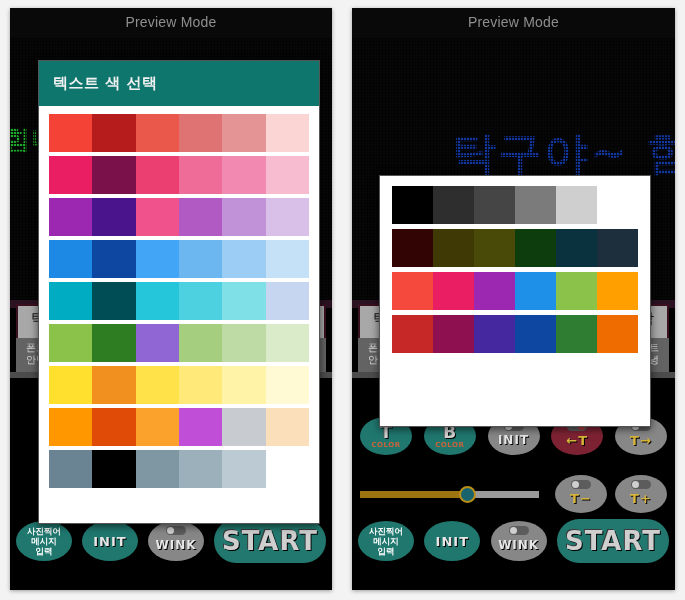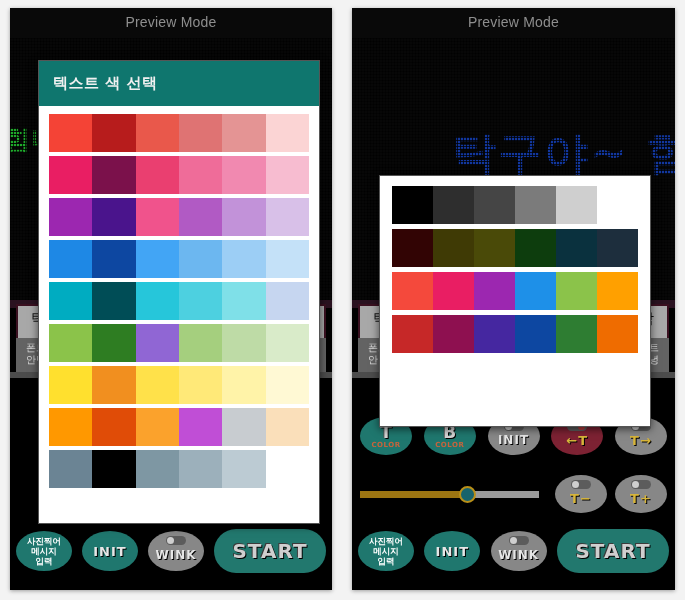--- a/index.html
+++ b/index.html
@@ -35,40 +35,40 @@
   .tab-chip.b{left:6px;top:34px;height:30px;background:#636363;color:#d8d8d8;font-size:10px;}
   .tab-chip.a2{right:6px;top:0;height:24px;background:#a8a8a8;border:2px solid #3a1020;color:#111;font-size:14px;padding-top:4px;}
   .tab-chip.b2{right:6px;top:34px;height:30px;background:#636363;color:#d8d8d8;font-size:10px;}
   .strip-dark{position:absolute;left:0;right:0;top:292px;height:8px;background:#2a1220;}
   .strip-dark2{position:absolute;left:0;right:0;top:364px;height:6px;background:#4c4c4c;}
   
   .deck{position:absolute;left:0;right:0;bottom:0;top:372px;background:#000;}
   .row{position:absolute;left:0;right:0;display:flex;align-items:center;}
   .row-top{top:34px;height:44px;padding:0 8px;justify-content:space-between;}
   .row-mid{top:92px;height:44px;padding:0 8px;justify-content:space-between;}
-  .row-bot{top:146px;height:50px;padding:0 6px;justify-content:space-between;}
+  .row-bot{top:136px;height:50px;padding:0 6px;justify-content:space-between;}
   .btn{position:relative;display:flex;flex-direction:column;align-items:center;justify-content:center;
        border-radius:50%;box-sizing:border-box;user-select:none;font-family:"DejaVu Sans",sans-serif;}
   .btn.teal{background:#1f776e;}
   .btn.grey{background:#878787;}
   .btn.red{background:#7d2233;}
   .btn.oval{width:56px;height:40px;border-radius:50%/50%;}
   .btn.oval-sm{width:52px;height:38px;border-radius:50%/50%;}
   .btn.start{width:112px;height:44px;border-radius:22px;background:#22786e;}
   .btn .big{font-size:17px;font-weight:700;color:#d4d4d4;line-height:1;
             text-shadow:1px 1px 0 #000,-1px 0 0 #555;}
   .btn .sub{font-size:7px;font-weight:700;letter-spacing:.5px;line-height:1;margin-top:1px;}
   .sub.rb{color:#c7643c;}
   .btn .mid{font-size:13px;font-weight:700;color:#e6e6e6;letter-spacing:1px;
             text-shadow:1px 1px 0 #000;}
   .btn .wordy{font-size:8.5px;font-weight:700;color:#fff;line-height:1.2;text-align:center;}
   .tog{position:absolute;top:5px;width:20px;height:9px;border-radius:5px;background:#5c5c5c;}
   .tog:after{content:"";position:absolute;left:1px;top:1px;width:7px;height:7px;border-radius:50%;background:#cfcfcf;}
   .tog.red-dot:after{background:#b63a3a;left:11px;}
-  .startword{font-size:20px;font-weight:700;color:#cfcfcf;letter-spacing:1px;
+  .startword{font-size:26px;font-weight:700;color:#cfcfcf;letter-spacing:1px;
      text-shadow:1px 1px 0 #000,-1px -1px 0 #3a3a3a;}
   
   .slider{position:relative;flex:1;height:12px;margin-right:16px;}
   .slider .track{position:absolute;top:3px;left:0;right:0;height:7px;background:#9a9a9a;}
   .slider .fill{position:absolute;top:3px;left:0;height:7px;background:#9c7512;}
   .slider .thumb{position:absolute;top:-2px;width:17px;height:17px;border-radius:50%;
      background:#18636c;border:2px solid #b98f18;box-sizing:border-box;}
   
   .dialog{position:absolute;background:#fff;border:1px solid #555;box-sizing:border-box;
           box-shadow:0 2px 8px rgba(0,0,0,.6);}

